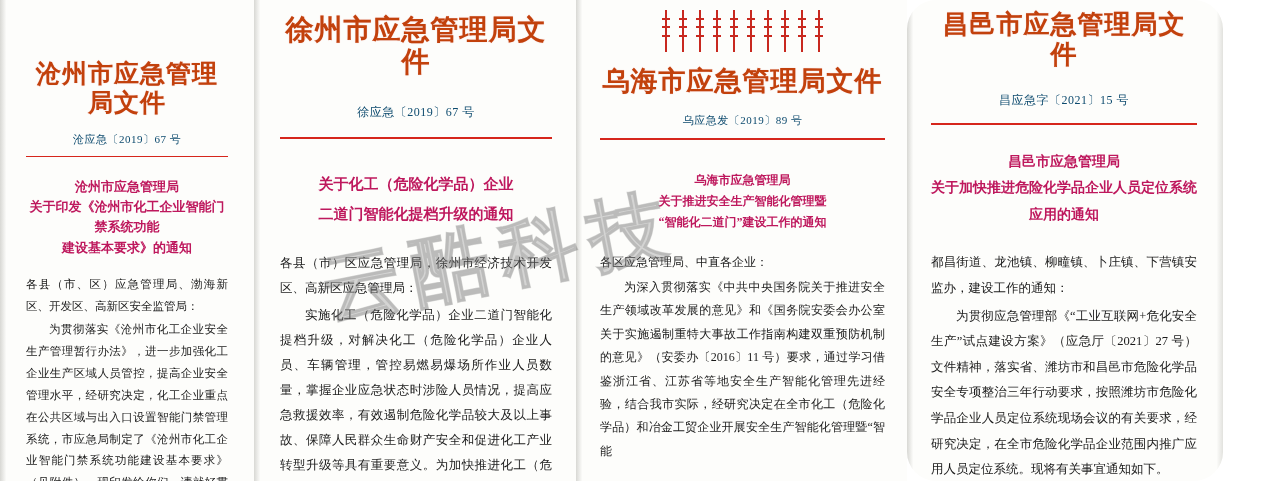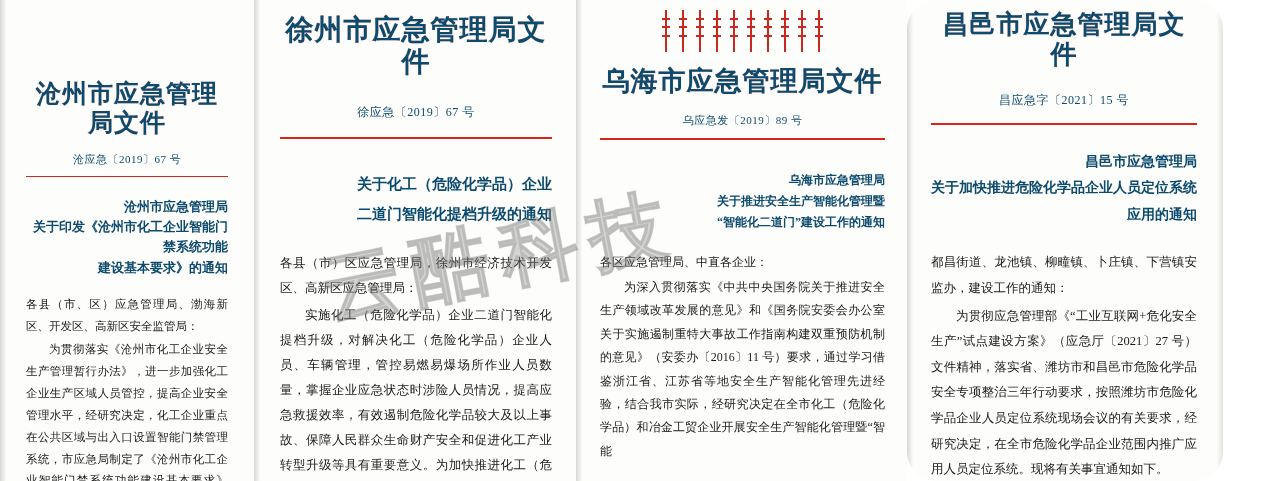--- a/index.html
+++ b/index.html
@@ -20,40 +20,40 @@
     display: flex;
     background: #ffffff;
   }
   .doc {
     position: relative;
     height: 481px;
     box-sizing: border-box;
     overflow: hidden;
     background: #fdfdfb;
   }
-  .doc-1 { width: 254px; padding: 28px 26px 0 26px; }
+  .doc-1 { width: 254px; padding: 8px 26px 0 26px; }
   .doc-2 { width: 322px; padding: 4px 24px 0 26px; }
   .doc-3 { width: 331px; padding: 2px 22px 0 24px; }
   .doc-4 { width: 316px; padding: 4px 26px 0 24px; border-radius: 29px; }
 
   .scanline-l {
     position: absolute;
     top: 0; bottom: 0; left: 0;
     width: 6px;
     background: linear-gradient(to right, #d8d8d4, #fbfbf9);
   }
   .scanline-r {
     position: absolute;
     top: 0; bottom: 0; right: 0;
     width: 6px;
     background: linear-gradient(to left, #e2e2de, #fbfbf9);
   }
 
   .red-title {
-    color: #0c4a6e;
+    color: #c2410c;
     font-weight: bold;
     text-align: center;
     letter-spacing: 1px;
     line-height: 1.15;
     font-family: "Liberation Serif", serif;
     text-shadow: 0 0 1px rgba(214,38,28,0.35);
   }
   .t1 { font-size: 25px; margin-top: 52px; }
   .t2 { font-size: 28px; margin-top: 10px; }
   .t3 { font-size: 27px; margin-top: 6px; }
@@ -106,23 +106,23 @@
   .rule {
     height: 1.6px;
     background: #d6261c;
     margin: 9px 0 0 0;
   }
   .rule-2 { margin-top: 16px; height: 1.8px; }
   .rule-3 { margin-top: 10px; height: 1.5px; }
   .rule-4 { margin-top: 14px; height: 1.8px; }
 
   .subtitle {
-    text-align: right;
+    text-align: center;
     font-weight: bold;
-    color: #0c4a6e;
+    color: #be185d;
     line-height: 1.55;
     margin-top: 14px;
   }
   .sub-1 { font-size: 13px; margin-top: 20px; }
   .sub-2 { font-size: 15px; margin-top: 30px; line-height: 2.0; }
   .sub-3 { font-size: 12px; margin-top: 30px; line-height: 1.75; }
   .sub-4 { font-size: 14px; margin-top: 24px; line-height: 1.9; }
 
   .body {
     color: #1a1a1a;

